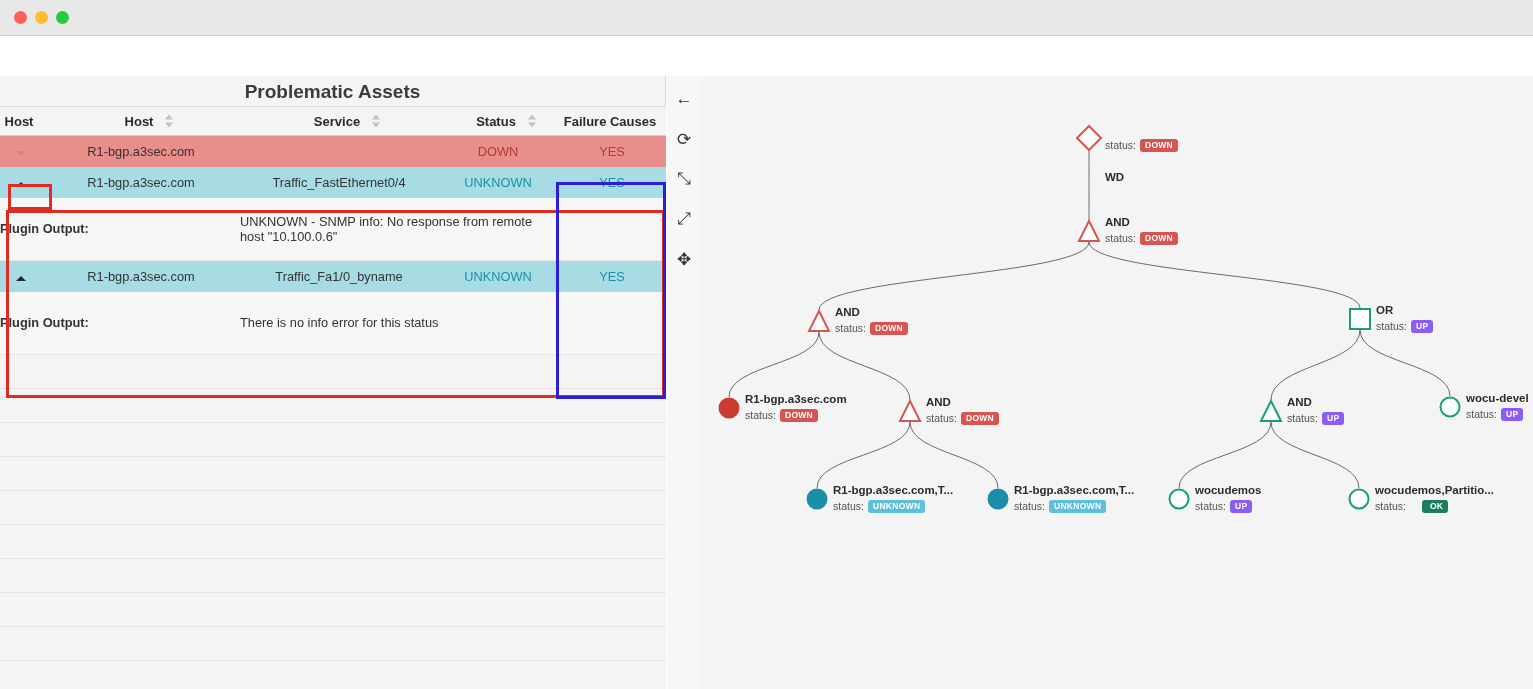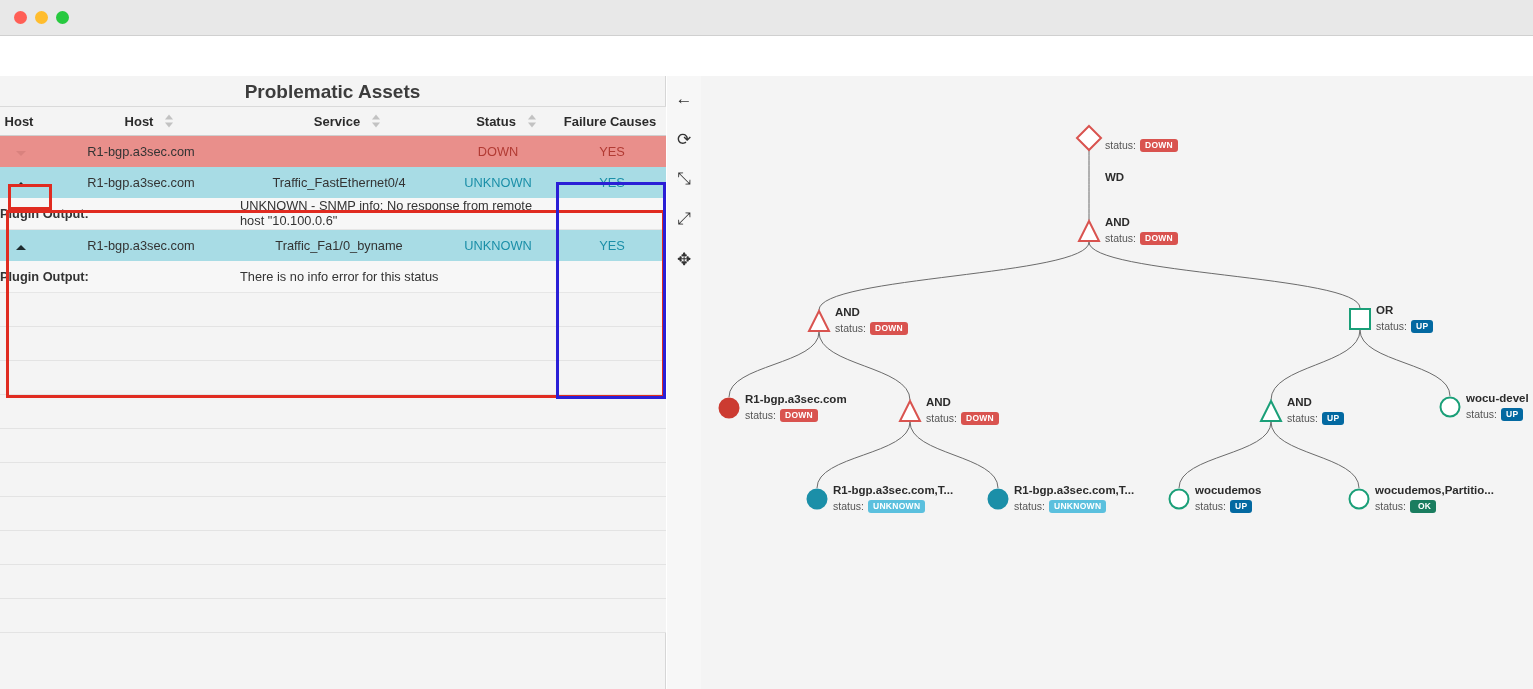--- a/index.html
+++ b/index.html
@@ -73,21 +73,21 @@
   td.svc { color: #333; }
   .st-down { color: #b23b34; }
   .st-unknown { color: #1b8fa8; }
   .fail-down { color: #b23b34; }
   .fail-unknown { color: #1b8fa8; }
 
   .caret { display: inline-block; width: 0; height: 0; }
   .caret.down { border-left: 5px solid transparent; border-right: 5px solid transparent; border-top: 5px solid #d9827e; }
   .caret.up { border-left: 5px solid transparent; border-right: 5px solid transparent; border-bottom: 5px solid #1e2b2e; }
 
-  tr.detail { height: 32px; background: #f7f7f7; }
+  tr.detail { height: 63px; background: #f7f7f7; }
   tr.detail td { border-bottom: 1px solid #e6e6e6; }
   .plugin-label { font-size: 12.8px; font-weight: 700; color: #333; padding-left: 16px; }
   .plugin-text { font-size: 12.8px; color: #333; padding-left: 8px; }
 
   tr.empty { height: 34px; background: #f4f4f4; }
   tr.empty td { border-bottom: 1px solid #e3e3e3; }
 
   
   .anno { position: absolute; pointer-events: none; }
   .anno.red { border: 3px solid #e02b20; }
@@ -100,21 +100,21 @@
   
   .canvas { position: absolute; left: 701px; top: 76px; width: 832px; height: 613px; background: #f4f4f4; }
   .canvas svg { position: absolute; left: 0; top: 0; }
   .nlabel { position: absolute; font-size: 11.5px; font-weight: 700; color: #2b2b2b; white-space: nowrap; }
   .nstatus { position: absolute; font-size: 10.5px; color: #555; white-space: nowrap; }
   .badge {
     display: inline-block; padding: 1px 5px 2px; border-radius: 3px;
     font-size: 8.5px; font-weight: 700; color: #fff; letter-spacing: .3px; vertical-align: 1px;
   }
   .badge.DOWN { background: #d9534f; }
-  .badge.UP { background: #0369a1; }
+  .badge.UP { background: #8b5cf6; }
   .badge.OK { background: #1a7d5f; }
   .badge.UNKNOWN { background: #5bc0de; }
 </style>
 </head>
 <body>
 
 <div id="app">
 
   <div class="titlebar">
     <div class="lights">
@@ -330,17 +330,17 @@
         <div class="nstatus" style="left: 313px; top: 424px;"><span>status:</span><span class="badge UNKNOWN" style="margin-left: 4px;">UNKNOWN</span></div>
         <svg width="30" height="30" style="position: absolute; left: 463px; top: 408px;">
           <circle cx="15" cy="15" r="9.5" fill="#ffffff" stroke="#1a9f78" stroke-width="2"></circle>
         </svg>
         <div class="nlabel" style="left: 494px; top: 408px;">wocudemos</div>
         <div class="nstatus" style="left: 494px; top: 424px;"><span>status:</span><span class="badge UP" style="margin-left: 4px;">UP</span></div>
         <svg width="30" height="30" style="position: absolute; left: 643px; top: 408px;">
           <circle cx="15" cy="15" r="9.5" fill="#ffffff" stroke="#1a9f78" stroke-width="2"></circle>
         </svg>
         <div class="nlabel" style="left: 674px; top: 408px;">wocudemos,Partitio...</div>
-        <div class="nstatus" style="left: 674px; top: 424px;"><span>status:</span><span class="badge OK" style="margin-left: 4px; padding-left: 8px;">OK</span></div>
+        <div class="nstatus" style="left: 674px; top: 424px;"><span>status:</span><span class="badge OK" style="margin-left: 16px; padding-left: 8px;">OK</span></div>
       </div>
   </div>
 
 </div>
 
 </body></html>

